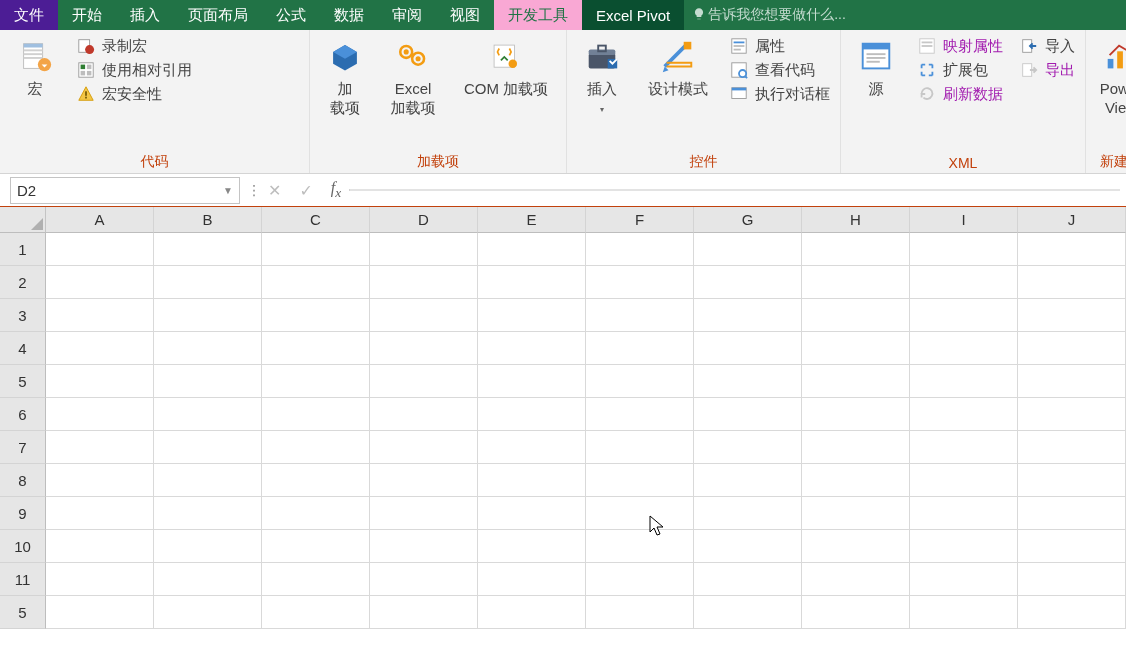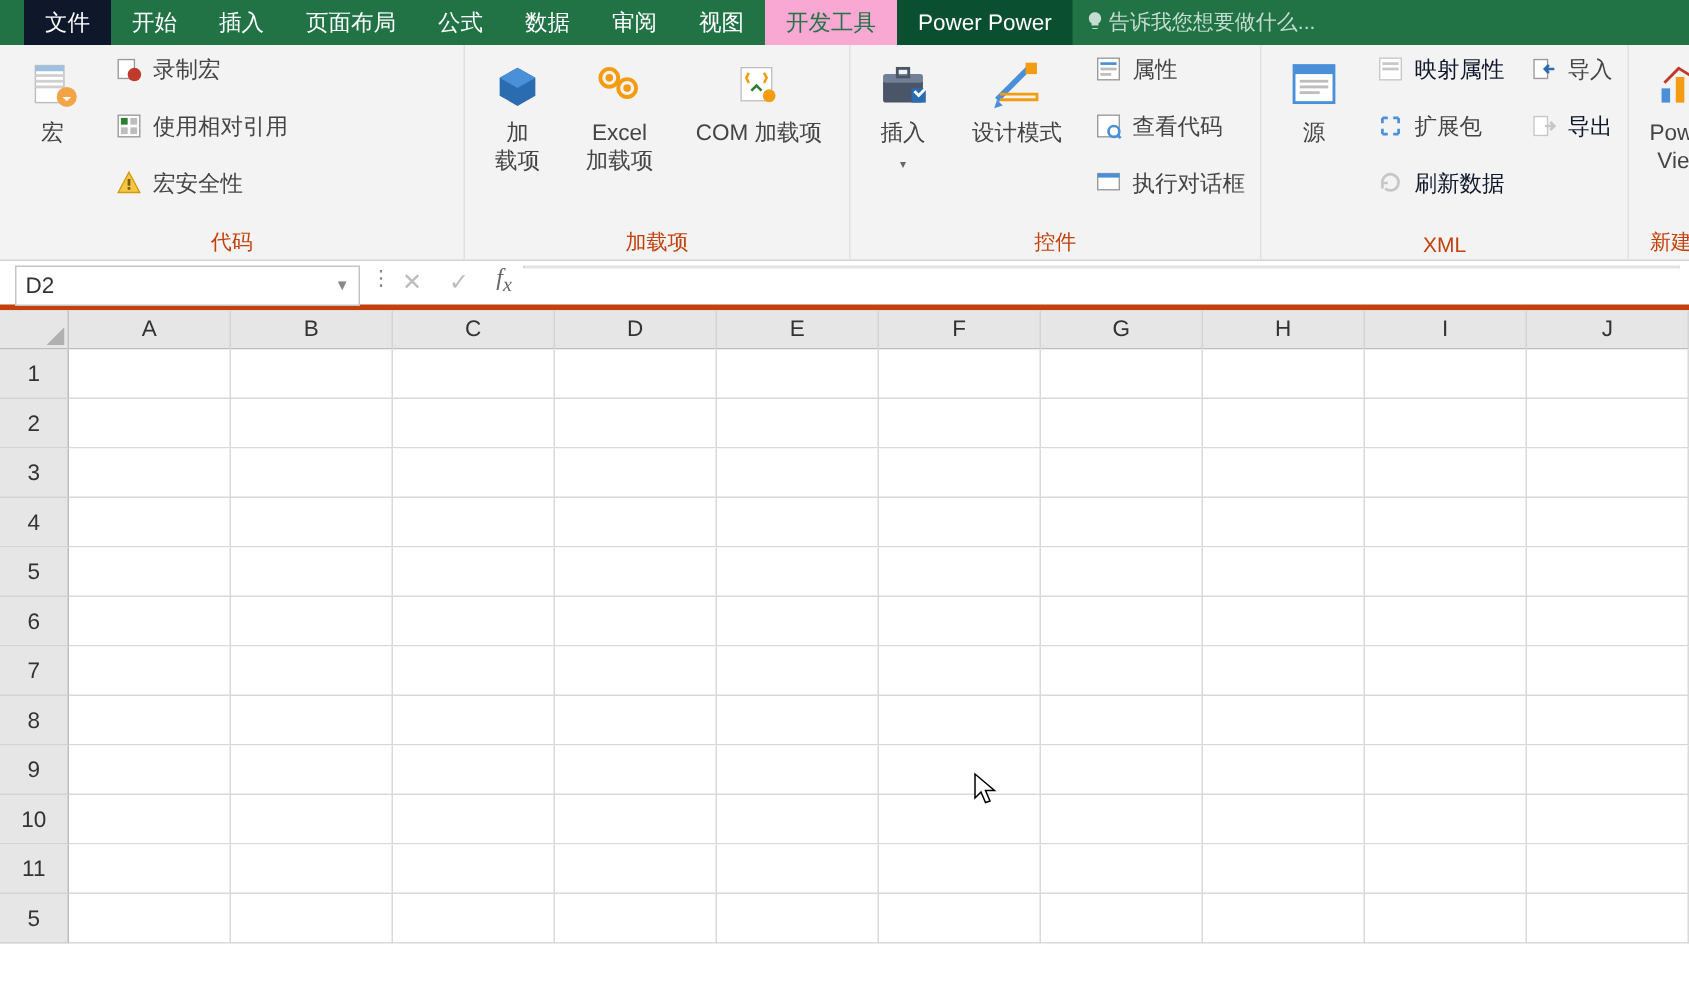--- a/index.html
+++ b/index.html
@@ -1,45 +1,45 @@
 <!DOCTYPE html>
 <html><head>
 <meta charset="utf-8">
 <style>
 * { box-sizing: border-box; margin: 0; padding: 0; }
 body { font-family: "Microsoft YaHei", "Segoe UI", sans-serif; font-size: 14px; background: #fff; overflow: hidden; width: 1126px; height: 656px; }
 
 
 .tabbar { background: #217346; height: 30px; display: flex; align-items: stretch; color: #fff; }
 .tab { padding: 0 14px; display: flex; align-items: center; font-size: 15px; cursor: pointer; }
-.tab.file { background: #0f172a; margin-left: 16px; }
+.tab.file { background: #4c1d95; }
 .tab.active { background: #f9a8d4; color: #217346; }
 .tab.powerpivot { background: #0a4f30; }
 .tell-me { display: flex; align-items: center; color: #c5dcd0; margin-left: 8px; gap: 2px; font-size: 14px; }
 
 
 .ribbon { background: #f3f3f3; height: 144px; border-bottom: 1px solid #d4d4d4; display: flex; }
 .group { display: flex; flex-direction: column; justify-content: space-between; padding: 4px 6px 2px 6px; border-right: 1px solid #e1e1e1; }
 .group-body { display: flex; align-items: flex-start; gap: 8px; flex: 1; }
 .group-label { text-align: center; color: #c2410c; font-size: 14px; padding: 2px 0 0 0; }
 
 .btn-large { display: flex; flex-direction: column; align-items: center; justify-content: flex-start; width: auto; min-width: 58px; padding: 4px 4px 0 4px; cursor: pointer; text-align: center; gap: 4px; }
 .btn-large .icon { width: 38px; height: 38px; display: flex; align-items: center; justify-content: center; }
 .btn-large .label { font-size: 15px; color: #444; line-height: 1.25; white-space: nowrap; }
 .btn-large .label.multi { white-space: pre-line; }
 
-.small-stack { display: flex; flex-direction: column; gap: 14px; }
+.small-stack { display: flex; flex-direction: column; gap: 0; }
 .btn-small { display: flex; align-items: center; gap: 6px; padding: 2px 4px; cursor: pointer; font-size: 15px; color: #444; white-space: nowrap; }
 .btn-small .icon { width: 20px; height: 20px; display:flex; align-items:center; justify-content:center; }
-.btn-small.disabled { color: #0f172a; }
+.btn-small.disabled { color: #a21caf; }
 
 .dropdown-caret { font-size: 8px; color: #666; margin-top: 2px; }
 
 
-.formula-bar { height: 33px; background: #fff; border-bottom: 4px solid #c2410c; display: flex; align-items: flex-start; padding: 3px 6px 3px 10px; gap: 8px; }
+.formula-bar { height: 33px; background: #fff; border-bottom: 1px solid #c2410c; display: flex; align-items: center; padding: 3px 6px 3px 10px; gap: 8px; }
 .name-box { width: 230px; height: 27px; border: 1px solid #c4c4c4; display: flex; align-items: center; padding: 0 6px; background: #fff; font-size: 15px; color: #333; }
 .name-box .caret { margin-left: auto; color: #888; font-size: 10px; }
 .fx-sep { width: 12px; display:flex; align-items:center; justify-content:center; color:#888; }
 .fx-btns { display:flex; align-items:center; gap: 18px; color: #bdbdbd; }
 .fx-btn { cursor: pointer; font-size: 16px; }
 .fx-label { font-style: italic; font-family: "Times New Roman", serif; color: #666; font-size: 16px; }
 .formula-input { flex: 1; border: 1px solid #e3e3e3; border-left: 1px solid #c4c4c4; padding: 0 6px; background:#fff; }
 
 
 .grid-wrap { position: relative; background:#fff; }
@@ -61,21 +61,21 @@
 <div class="tabbar">
   <div class="tab file">文件</div>
   <div class="tab">开始</div>
   <div class="tab">插入</div>
   <div class="tab">页面布局</div>
   <div class="tab">公式</div>
   <div class="tab">数据</div>
   <div class="tab">审阅</div>
   <div class="tab">视图</div>
   <div class="tab active">开发工具</div>
-  <div class="tab powerpivot">Power Power</div>
+  <div class="tab powerpivot">Excel Pivot</div>
   <div class="tell-me">
     <span>
       <svg width="14" height="14" viewBox="0 0 24 24">
           <path fill="#c5dcd0" d="M9 21h6v-1H9v1zm3-19C8 2 5 5 5 9c0 2.4 1.2 4.5 3 5.7V17h8v-2.3c1.8-1.2 3-3.3 3-5.7 0-4-3-7-7-7z"></path>
         </svg>
     </span>
     <span>告诉我您想要做什么...</span>
   </div>
 </div>
 

